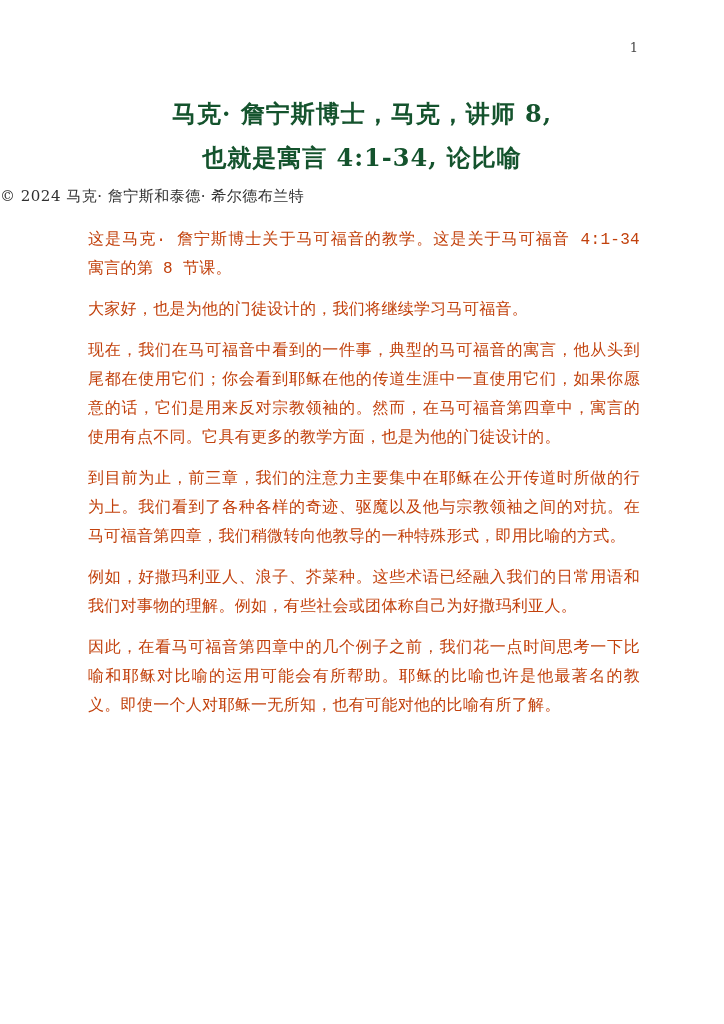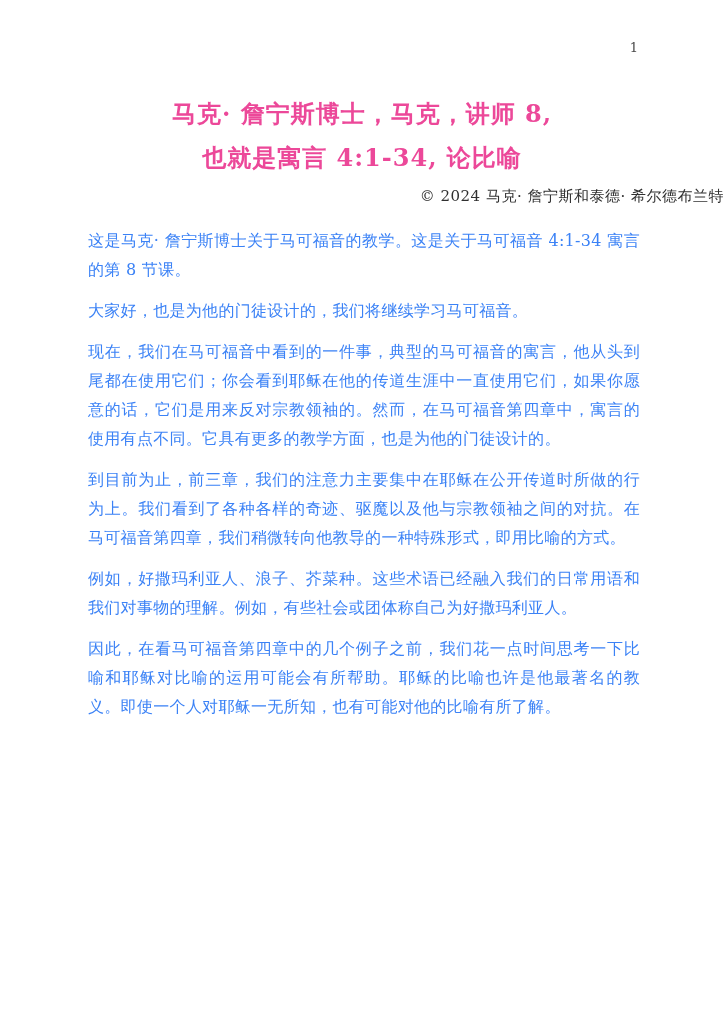--- a/index.html
+++ b/index.html
@@ -20,40 +20,41 @@
     position: absolute;
     top: 40px;
     right: 86px;
     font-size: 13px;
     line-height: 16px;
     color: #4a4a4a;
   }
   .title-block {
     padding-top: 92px;
     text-align: center;
-    color: #ec4899;
+    color: #14532d;
   }
   .title-line {
     font-size: 24px;
     line-height: 44px;
     font-weight: 700;
     letter-spacing: 1px;
   }
   .copyright {
     margin-top: 5px;
-    text-align: right;
+    text-align: left;
     font-size: 15px;
     line-height: 22px;
     color: #303030;
     letter-spacing: 0.5px;
   }
   .content {
     margin-top: 19px;
     padding: 0 84px 0 88px;
-    color: #3b82f6;
+    color: #c2410c;
+    font-family: Liberation Mono, monospace;
   }
   .content p {
     font-size: 16px;
     line-height: 29px;
     letter-spacing: 0.3px;
     text-align: justify;
     margin-bottom: 12px;
   }
 </style>
 </head>

